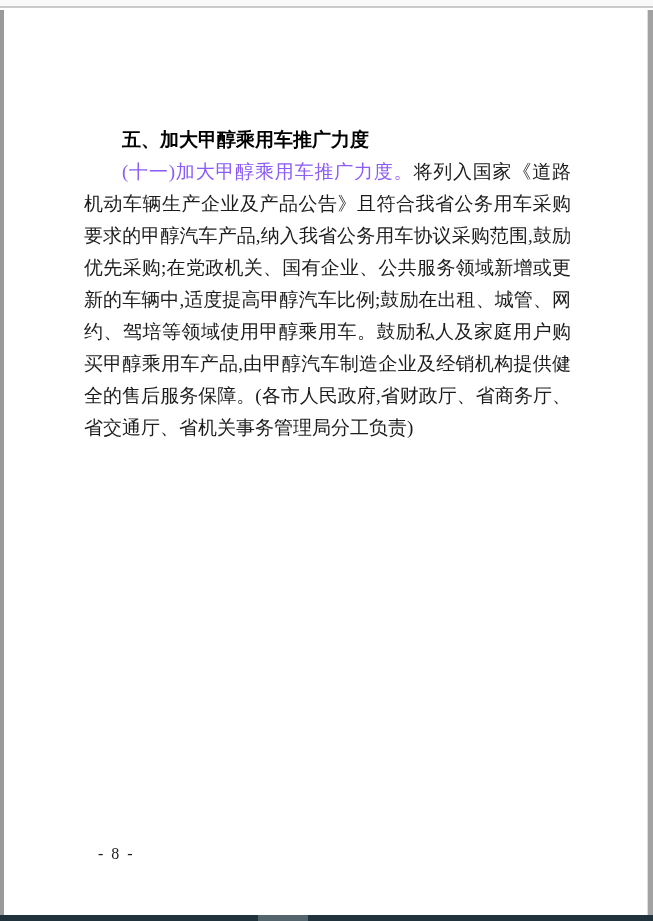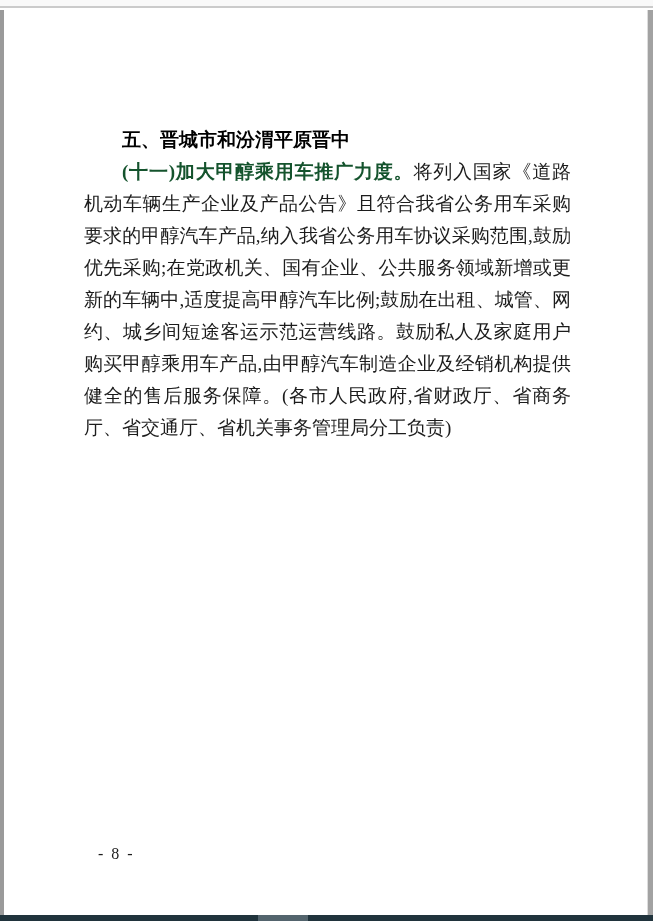--- a/index.html
+++ b/index.html
@@ -60,46 +60,46 @@
     color: #000000;
     text-indent: 2em;
     line-height: 32px;
     text-align: left;
   }
   .para {
     text-indent: 2em;
     line-height: 32px;
   }
   .para .lead {
-    font-weight: bold;
-    color: #14532d;
+    font-weight: normal;
+    color: #8b5cf6;
   }
   .page-number {
     position: absolute;
     left: 98px;
     top: 845px;
     font-size: 16px;
     letter-spacing: 2px;
     color: #1c1c1c;
   }
 </style>
 </head>
 <body>
 
 <div class="viewer">
 
   <div class="top-strip"></div>
   <div class="left-edge"></div>
   <div class="right-edge"></div>
 
   <div class="doc-content">
-    <div class="section-heading">五、晋城市和汾渭平原晋中</div>
+    <div class="section-heading">五、加大甲醇乘用车推广力度</div>
 
 
-    <p class="para"><span class="lead">(十一)加大甲醇乘用车推广力度。</span><span>将列入国家《道路机动车辆生产企业及产品公告》且符合我省公务用车采购要求的甲醇汽车产品,纳入我省公务用车协议采购范围,鼓励优先采购;在党政机关、国有企业、公共服务领域新增或更新的车辆中,适度提高甲醇汽车比例;鼓励在出租、城管、网约、城乡间短途客运示范运营线路。鼓励私人及家庭用户购买甲醇乘用车产品,由甲醇汽车制造企业及经销机构提供健全的售后服务保障。(各市人民政府,省财政厅、省商务厅、省交通厅、省机关事务管理局分工负责)</span></p>
+    <p class="para"><span class="lead">(十一)加大甲醇乘用车推广力度。</span><span>将列入国家《道路机动车辆生产企业及产品公告》且符合我省公务用车采购要求的甲醇汽车产品,纳入我省公务用车协议采购范围,鼓励优先采购;在党政机关、国有企业、公共服务领域新增或更新的车辆中,适度提高甲醇汽车比例;鼓励在出租、城管、网约、驾培等领域使用甲醇乘用车。鼓励私人及家庭用户购买甲醇乘用车产品,由甲醇汽车制造企业及经销机构提供健全的售后服务保障。(各市人民政府,省财政厅、省商务厅、省交通厅、省机关事务管理局分工负责)</span></p>
 
   </div>
 
   <div class="page-number">- 8 -</div>
 
   <div class="h-scrollbar">
     <div class="thumb"></div>
   </div>
 
 </div>

